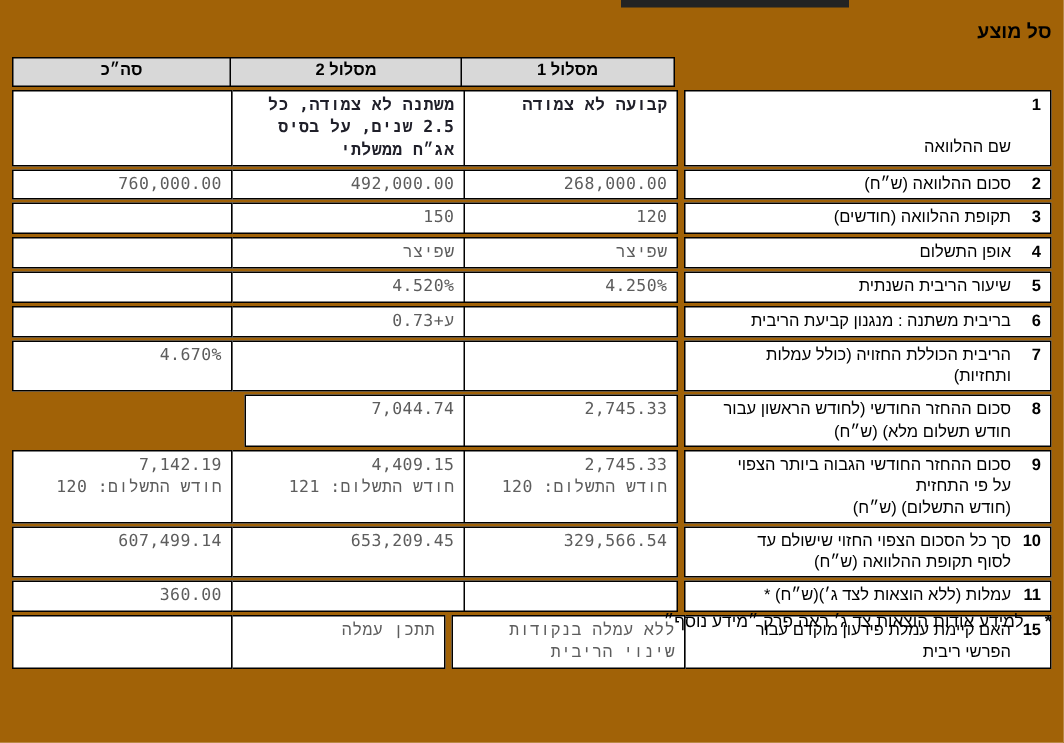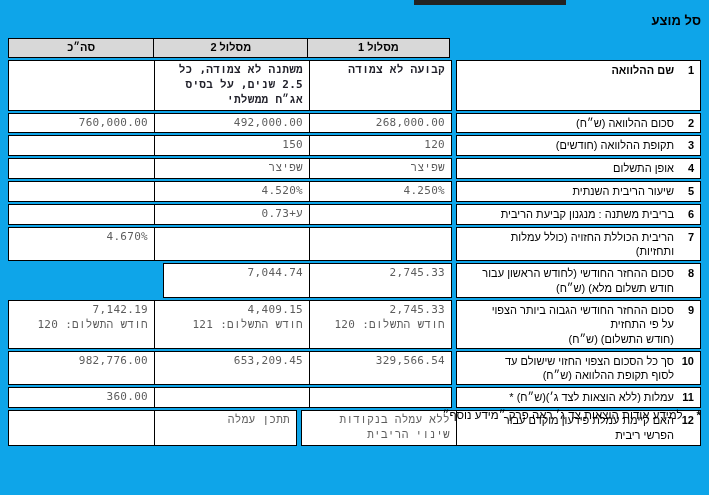--- a/index.html
+++ b/index.html
@@ -1,20 +1,20 @@
 <!DOCTYPE html>
 <html lang="he"><head>
 <meta charset="utf-8">
 <style>
   html,body{margin:0;padding:0;}
   body{
     width:709px;height:495px;background:#ffffff;overflow:hidden;
     font-family:"Liberation Sans",sans-serif;
   }
-  .screen{position:relative;width:709px;height:495px;background:#0ea5e9;direction:rtl;}
+  .screen{position:relative;width:709px;height:495px;background:#a16207;direction:rtl;}
 
   .top-bar{position:absolute;top:0;left:414px;width:152px;height:5px;background:#232323;}
 
   .page-title{position:absolute;top:13px;right:8px;font-size:13px;font-weight:bold;color:#000;}
 
   .ltable{position:absolute;top:38px;right:8px;width:693px;}
 
   .trow{display:flex;align-items:stretch;margin-bottom:2px;}
   .cell{
     border:1px solid #000;background:#fff;box-sizing:border-box;
@@ -27,21 +27,21 @@
   }
   .c-t1{width:143px;margin-right:4px;}
   .c-t2{width:156px;margin-right:-1px;}
   .c-total{width:147px;margin-right:-1px;}
 
   .lcell{
     width:245px;display:flex;font-size:11px;color:#000;line-height:1.3;
   }
   .num{width:20px;flex:0 0 20px;font-weight:bold;}
   .ltext{flex:1;white-space:pre-line;}
-  .name-row .ltext{font-weight:bold;}
+  .name-row .ltext{font-weight:normal;margin-top:28px;}
 
   .vcell{
     font-family:"DejaVu Sans Mono","Liberation Mono",monospace;
     font-size:11px;color:#5d5d5d;text-align:right;letter-spacing:0.3px;
     line-height:1.35;
   }
   .v{display:block;white-space:pre-line;}
   .sub{display:block;}
   .name-row .v{color:#20202a;font-weight:bold;}
   .name-row .cell{min-height:46px;}
@@ -251,21 +251,21 @@
     </div>
     <div class="cell vcell c-t1">
       <span class="v">329,566.54</span>
       <span class="sub"></span>
     </div>
     <div class="cell vcell c-t2">
       <span class="v">653,209.45</span>
       <span class="sub"></span>
     </div>
     <div class="cell vcell c-total">
-      <span class="v">982,776.00</span>
+      <span class="v">607,499.14</span>
       <span class="sub"></span>
     </div>
   </div>
 
   <div class="trow row-11">
     <div class="cell lcell">
       <span class="num">11</span>
       <span class="ltext">עמלות (ללא הוצאות לצד ג׳)(ש״ח) *</span>
     </div>
     <div class="cell vcell c-t1">
@@ -277,21 +277,21 @@
       <span class="sub"></span>
     </div>
     <div class="cell vcell c-total">
       <span class="v">360.00</span>
       <span class="sub"></span>
     </div>
   </div>
 
   <div class="trow row-12">
     <div class="cell lcell">
-      <span class="num">12</span>
+      <span class="num">15</span>
       <span class="ltext">האם קיימת עמלת פירעון מוקדם עבור
 הפרשי ריבית</span>
     </div>
     <div class="cell vcell c-t2">
       <span class="v">ללא עמלה בנקודות
 שינוי הריבית</span>
       <span class="sub"></span>
     </div>
     <div class="cell vcell c-t1">
       <span class="v">תתכן עמלה</span>

